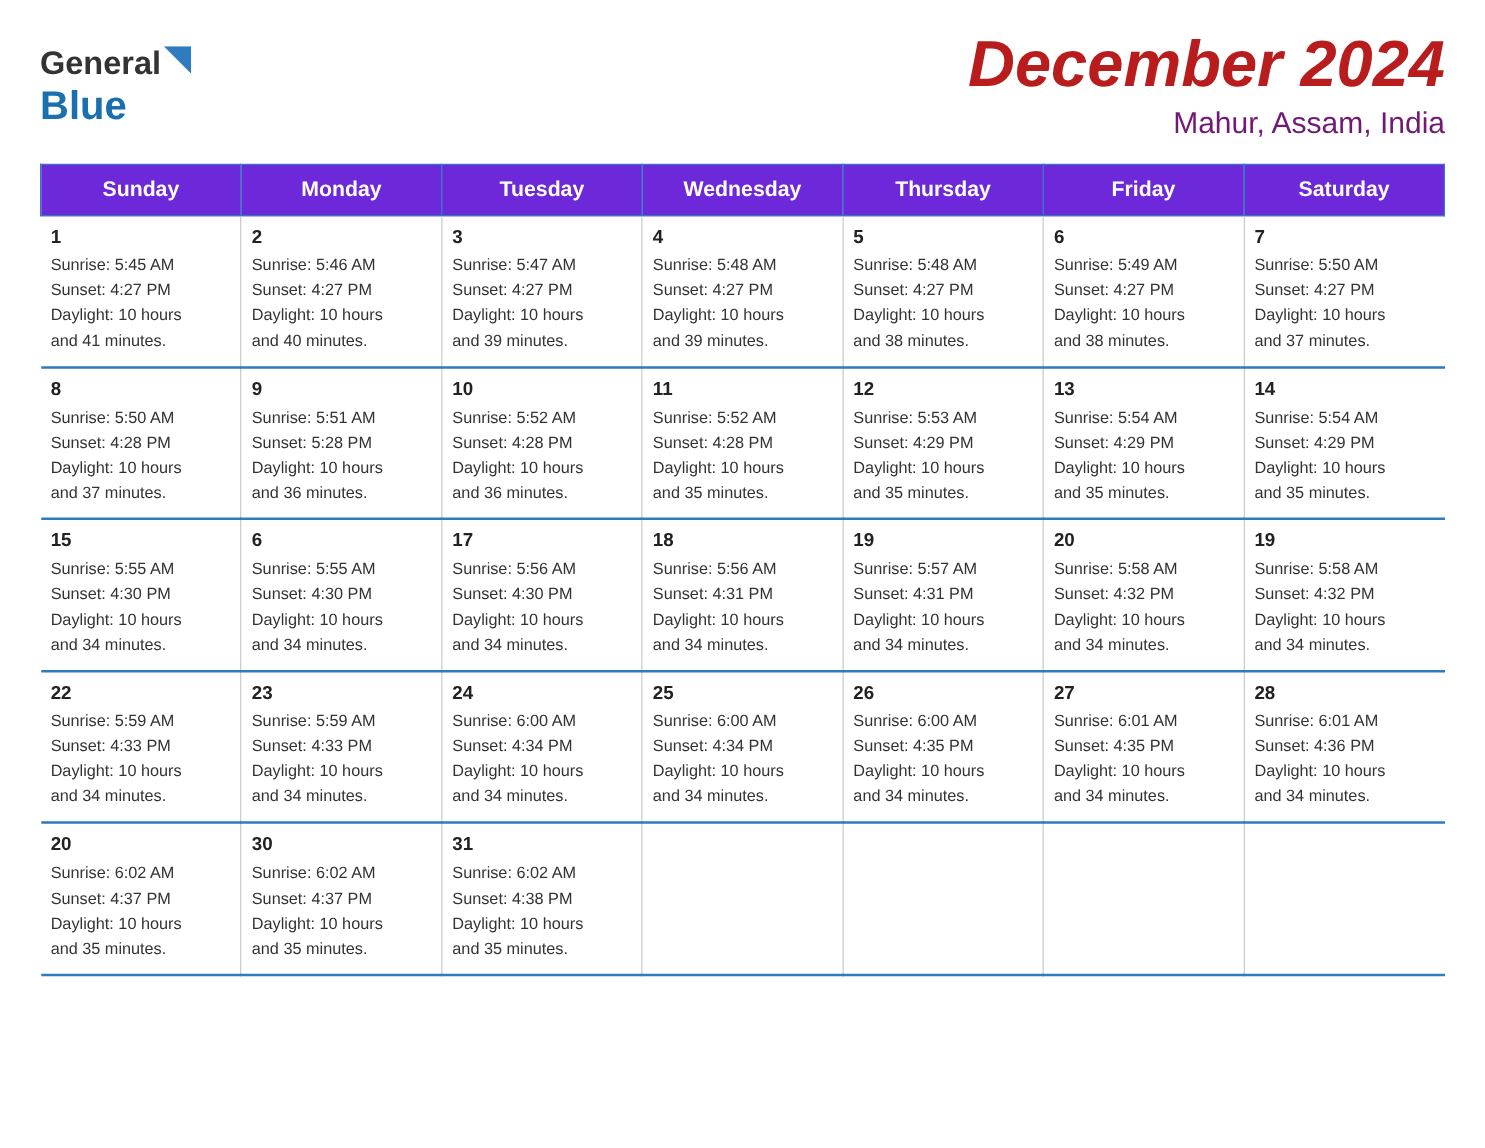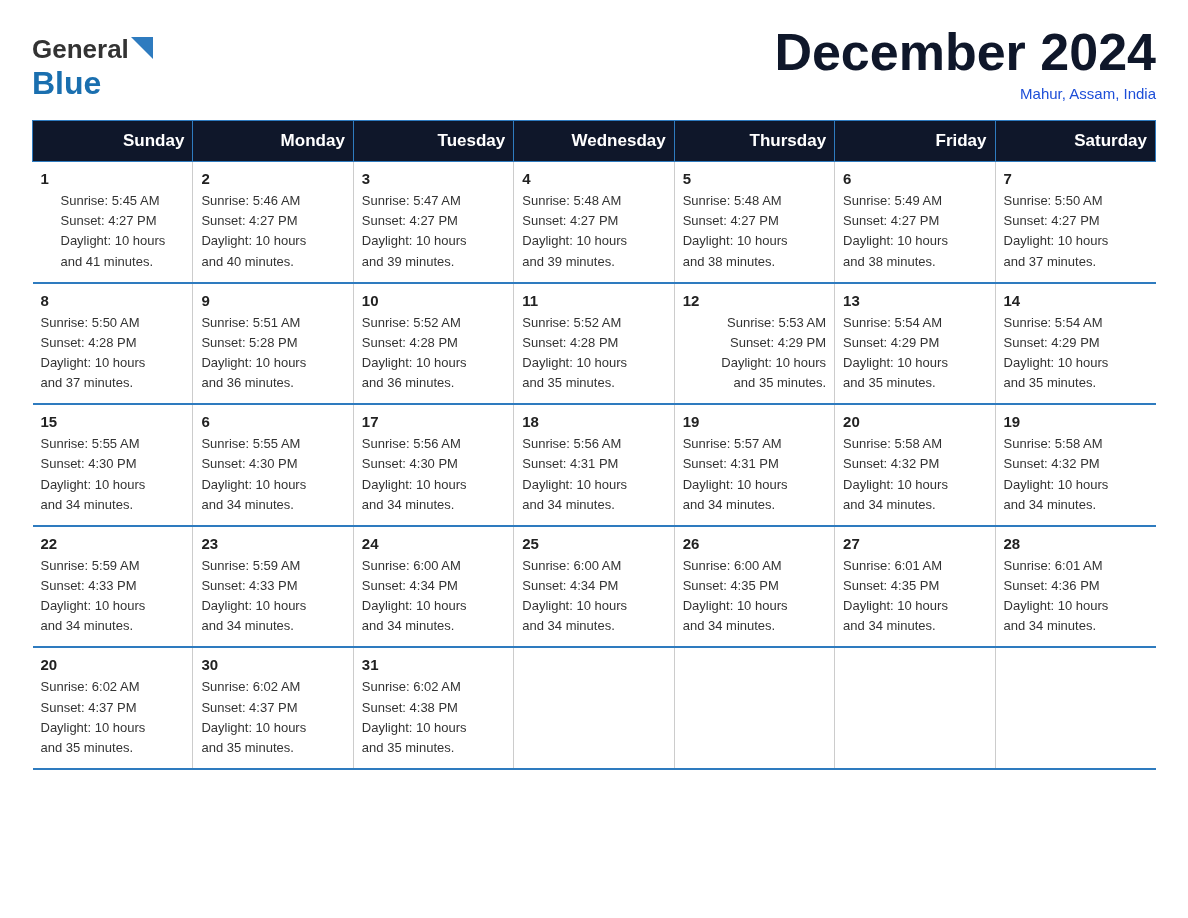--- a/index.html
+++ b/index.html
@@ -6,21 +6,21 @@
     body {
       font-family: Arial, sans-serif;
       background: #fff;
       padding: 24px 32px;
       width: 1188px;
       min-height: 918px;
     }
     .header-area {
       display: flex;
       justify-content: space-between;
-      align-items: flex-end;
+      align-items: center;
       margin-bottom: 18px;
       gap: 36px;
     }
     .logo {
       display: flex;
       align-items: center;
       gap: 0px;
     }
     .logo-text-general {
       font-size: 26px;
@@ -39,40 +39,41 @@
     .logo-line1 {
       display: flex;
       align-items: center;
     }
     .title-area {
       text-align: right;
     }
     .month-title {
       font-size: 52px;
       font-weight: bold;
-      color: #0f172a;
+      color: #b91c1c;
       line-height: 1.1;
+      font-style: italic;
     }
     .location-title {
-      font-size: 15px;
-      color: #1d4ed8;
+      font-size: 24px;
+      color: #701a75;
       margin-top: 4px;
     }
     table {
       width: 100%;
       border-collapse: collapse;
       table-layout: fixed;
     }
     thead tr th {
-      background-color: #0f172a;
+      background-color: #6d28d9;
       color: #fff;
       font-size: 17px;
       font-weight: bold;
       padding: 10px 8px;
-      text-align: right;
+      text-align: center;
       border: 1px solid #2e7bbf;
     }
     tbody tr {
       border-bottom: 2px solid #2e7bbf;
     }
     tbody tr td {
       vertical-align: top;
       padding: 8px 8px 10px 8px;
       font-size: 13.5px;
       color: #222;
@@ -131,21 +132,21 @@
         <th>Wednesday</th>
         <th>Thursday</th>
         <th>Friday</th>
         <th>Saturday</th>
       </tr>
   </thead>
   <tbody id="calendar-body">
   <tr>
         <td>
           <span class="day-num">1</span>
-          <div class="day-info" style="white-space: pre-line; margin-left: 20px;">Sunrise: 5:45 AM
+          <div class="day-info" style="white-space: pre-line;">Sunrise: 5:45 AM
 Sunset: 4:27 PM
 Daylight: 10 hours
 and 41 minutes.</div>
         </td>
         <td>
           <span class="day-num">2</span>
           <div class="day-info" style="white-space: pre-line;">Sunrise: 5:46 AM
 Sunset: 4:27 PM
 Daylight: 10 hours
 and 40 minutes.</div>
@@ -210,21 +211,21 @@
         </td>
         <td>
           <span class="day-num">11</span>
           <div class="day-info" style="white-space: pre-line;">Sunrise: 5:52 AM
 Sunset: 4:28 PM
 Daylight: 10 hours
 and 35 minutes.</div>
         </td>
         <td>
           <span class="day-num">12</span>
-          <div class="day-info" style="white-space: pre-line; text-align: right;">Sunrise: 5:53 AM
+          <div class="day-info" style="white-space: pre-line;">Sunrise: 5:53 AM
 Sunset: 4:29 PM
 Daylight: 10 hours
 and 35 minutes.</div>
         </td>
         <td>
           <span class="day-num">13</span>
           <div class="day-info" style="white-space: pre-line;">Sunrise: 5:54 AM
 Sunset: 4:29 PM
 Daylight: 10 hours
 and 35 minutes.</div>

